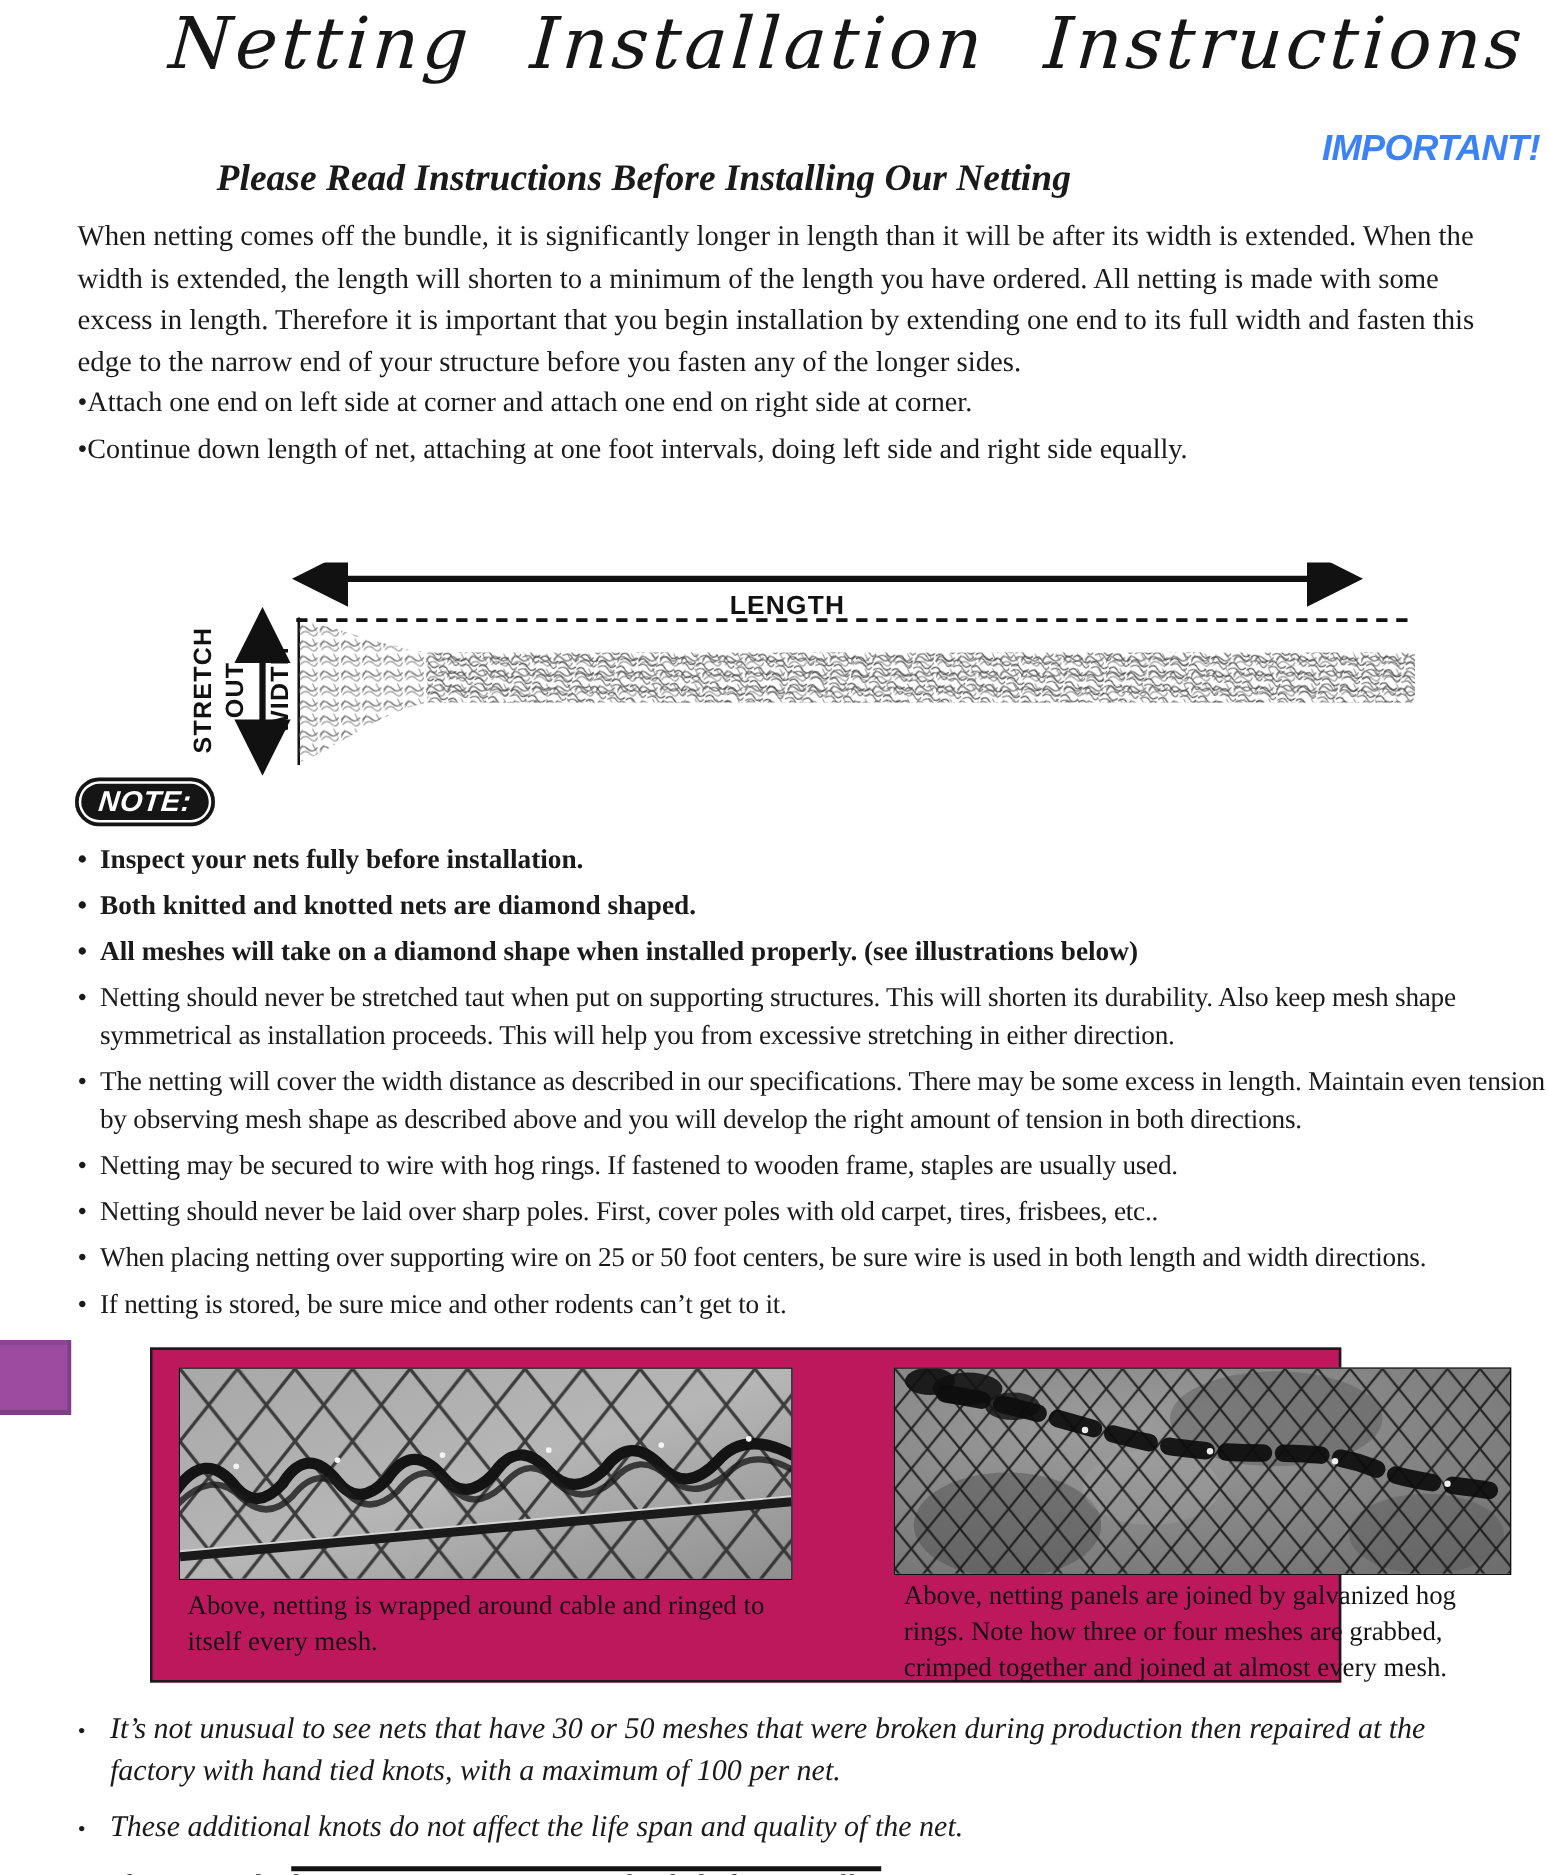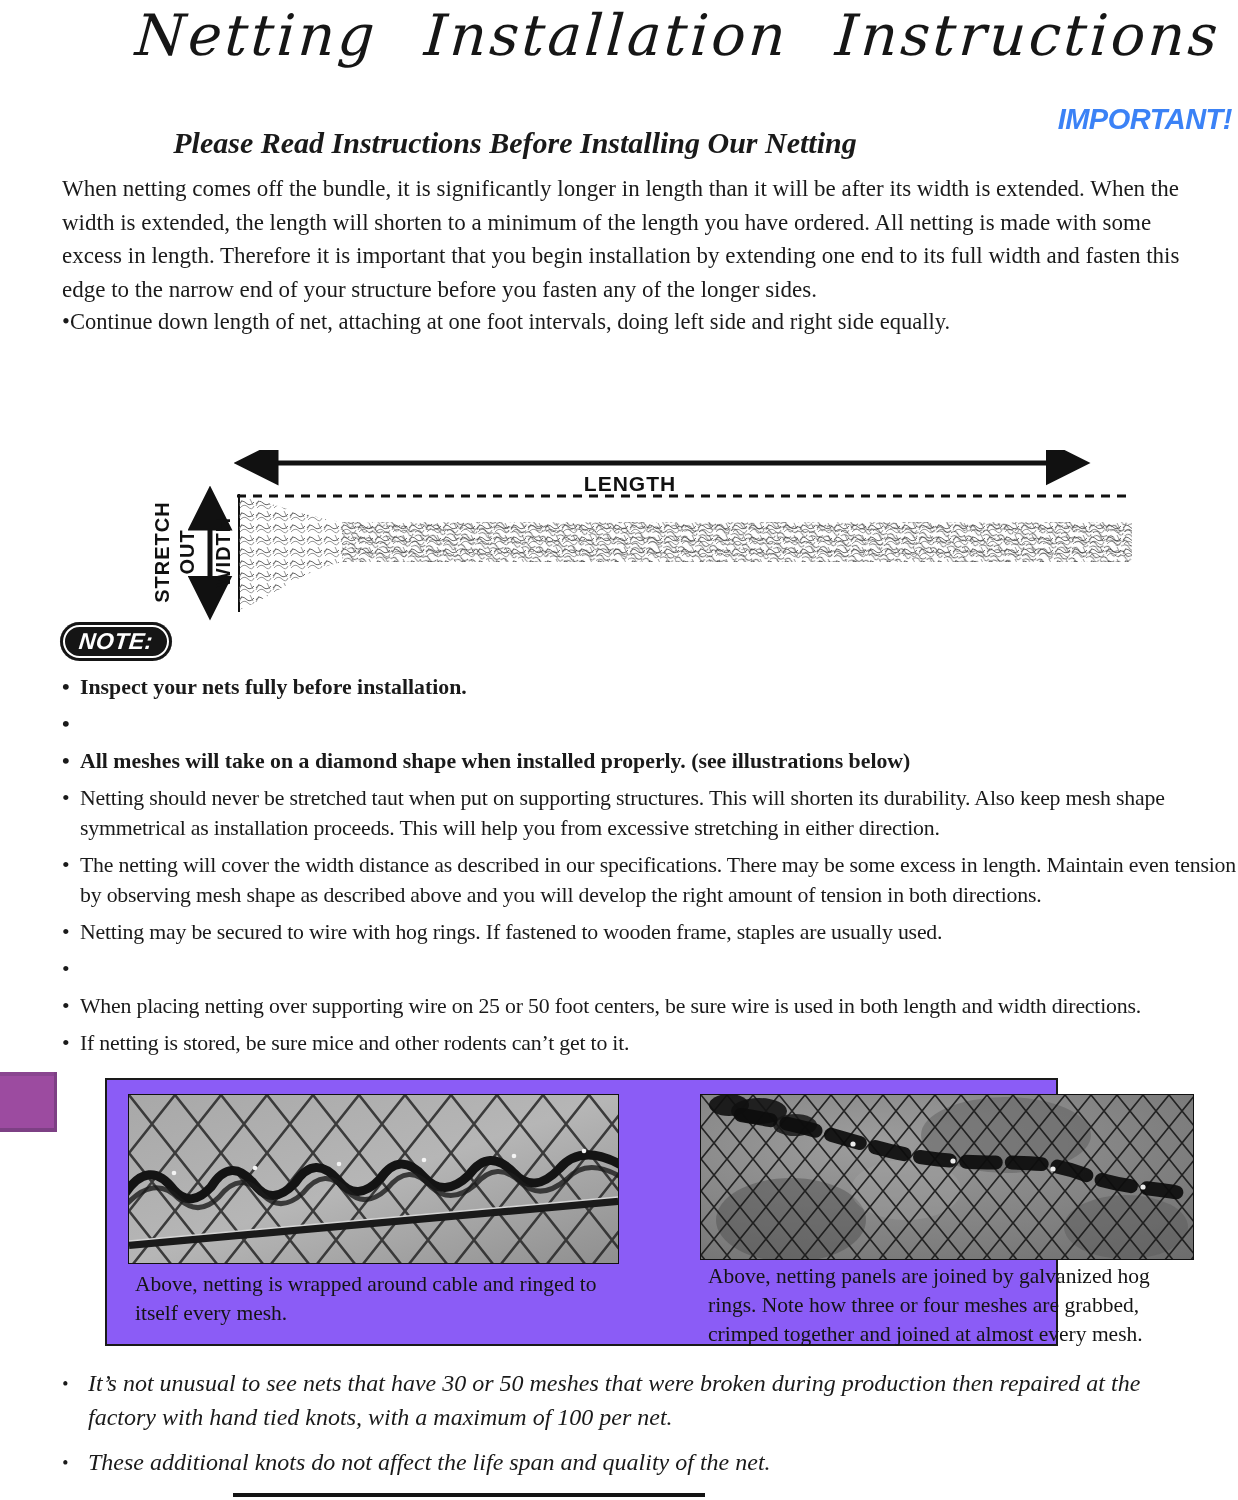--- a/index.html
+++ b/index.html
@@ -40,22 +40,22 @@
          font-size:21.8px;letter-spacing:-0.2px;}
   .notes li{display:flex;margin-bottom:7px;line-height:30px;}
   .notes .dot{flex:0 0 18px;}
   .notes li.bold{font-weight:bold;letter-spacing:0;}
 
   
   .purple-block{position:absolute;top:1072px;left:0;width:57px;height:60px;background:#9c4ba0;
                 box-shadow:inset -3px 0 0 #7d4084, inset 0 4px 0 #8a4590, inset 0 -4px 0 #7d4084;}
 
   
-  .photo-box{position:absolute;top:1078px;left:105px;width:953px;height:268px;
-             background:#8b5cf6;border:2.5px solid #1a1a1a;box-sizing:border-box;}
+  .photo-box{position:absolute;top:1078px;left:120px;width:953px;height:268px;
+             background:#be185d;border:2.5px solid #1a1a1a;box-sizing:border-box;}
   .photo{position:absolute;border:1.5px solid #111;background:#9a9a9a;}
   .photo-left{left:21px;top:14px;width:489px;height:168px;}
   .photo-right{left:593px;top:14px;width:492px;height:164px;}
   .caption{position:absolute;font-size:21.5px;line-height:29px;color:#141414;}
   .caption-left{left:28px;top:190px;width:480px;}
   .caption-right{left:601px;top:182px;width:486px;}
 
   
   .footnotes{position:absolute;top:1366px;left:62px;width:1125px;margin:0;padding:0;list-style:none;
              font-style:italic;font-size:24px;}
@@ -68,20 +68,21 @@
 
 <div class="page">
 
   <h1 class="title">Netting  Installation  Instructions</h1>
   <div class="important">IMPORTANT!</div>
   <h2 class="subtitle">Please Read Instructions Before Installing Our Netting</h2>
 
   <p class="intro">When netting comes off the bundle, it is significantly longer in length than it will be after its width is extended. When the width is extended, the length will shorten to a minimum of the length you have ordered. All netting is made with some excess in length. Therefore it is important that you begin installation by extending one end to its full width and fasten this edge to the narrow end of your structure before you fasten any of the longer sides.</p>
 
   <div class="steps">
+    <div class="step">•Attach one end on left side at corner and attach one end on right side at corner.</div>
     <div class="step">•Continue down length of net, attaching at one foot intervals, doing left side and right side equally.</div>
   </div>
 
   <svg class="diagram" viewBox="0 0 1238 178" xmlns="http://www.w3.org/2000/svg">
     <defs>
       <marker id="ah" markerWidth="9" markerHeight="9" refX="6.5" refY="4.5" orient="auto-start-reverse">
         <path d="M0 0 L9 4.5 L0 9 Z" fill="#111"></path>
       </marker>
       <pattern id="scrib" width="17" height="12" patternUnits="userSpaceOnUse">
         <path d="M1 6 Q4 1 8 5 T16 4" stroke="#555" stroke-width="0.9" fill="none"></path>
@@ -113,39 +114,41 @@
     <span>NOTE:</span>
   </div>
 
   <ul class="notes">
     <li class="bold">
         <span class="dot">•</span>
         <span>Inspect your nets fully before installation.</span>
       </li>
     <li class="bold">
         <span class="dot">•</span>
+        <span>Both knitted and knotted nets are diamond shaped.</span>
       </li>
     <li class="bold">
         <span class="dot">•</span>
         <span>All meshes will take on a diamond shape when installed properly. (see illustrations below)</span>
       </li>
     <li>
         <span class="dot">•</span>
         <span>Netting should never be stretched taut when put on supporting structures. This will shorten its durability. Also keep mesh shape symmetrical as installation proceeds. This will help you from excessive stretching in either direction.</span>
       </li>
     <li>
         <span class="dot">•</span>
         <span>The netting will cover the width distance as described in our specifications. There may be some excess in length. Maintain even tension by observing mesh shape as described above and you will develop the right amount of tension in both directions.</span>
       </li>
     <li>
         <span class="dot">•</span>
         <span>Netting may be secured to wire with hog rings. If fastened to wooden frame, staples are usually used.</span>
       </li>
     <li>
         <span class="dot">•</span>
+        <span>Netting should never be laid over sharp poles. First, cover poles with old carpet, tires, frisbees, etc..</span>
       </li>
     <li>
         <span class="dot">•</span>
         <span>When placing netting over supporting wire on 25 or 50 foot centers, be sure wire is used in both length and width directions.</span>
       </li>
     <li>
         <span class="dot">•</span>
         <span>If netting is stored, be sure mice and other rodents can’t get to it.</span>
       </li>
   </ul>

